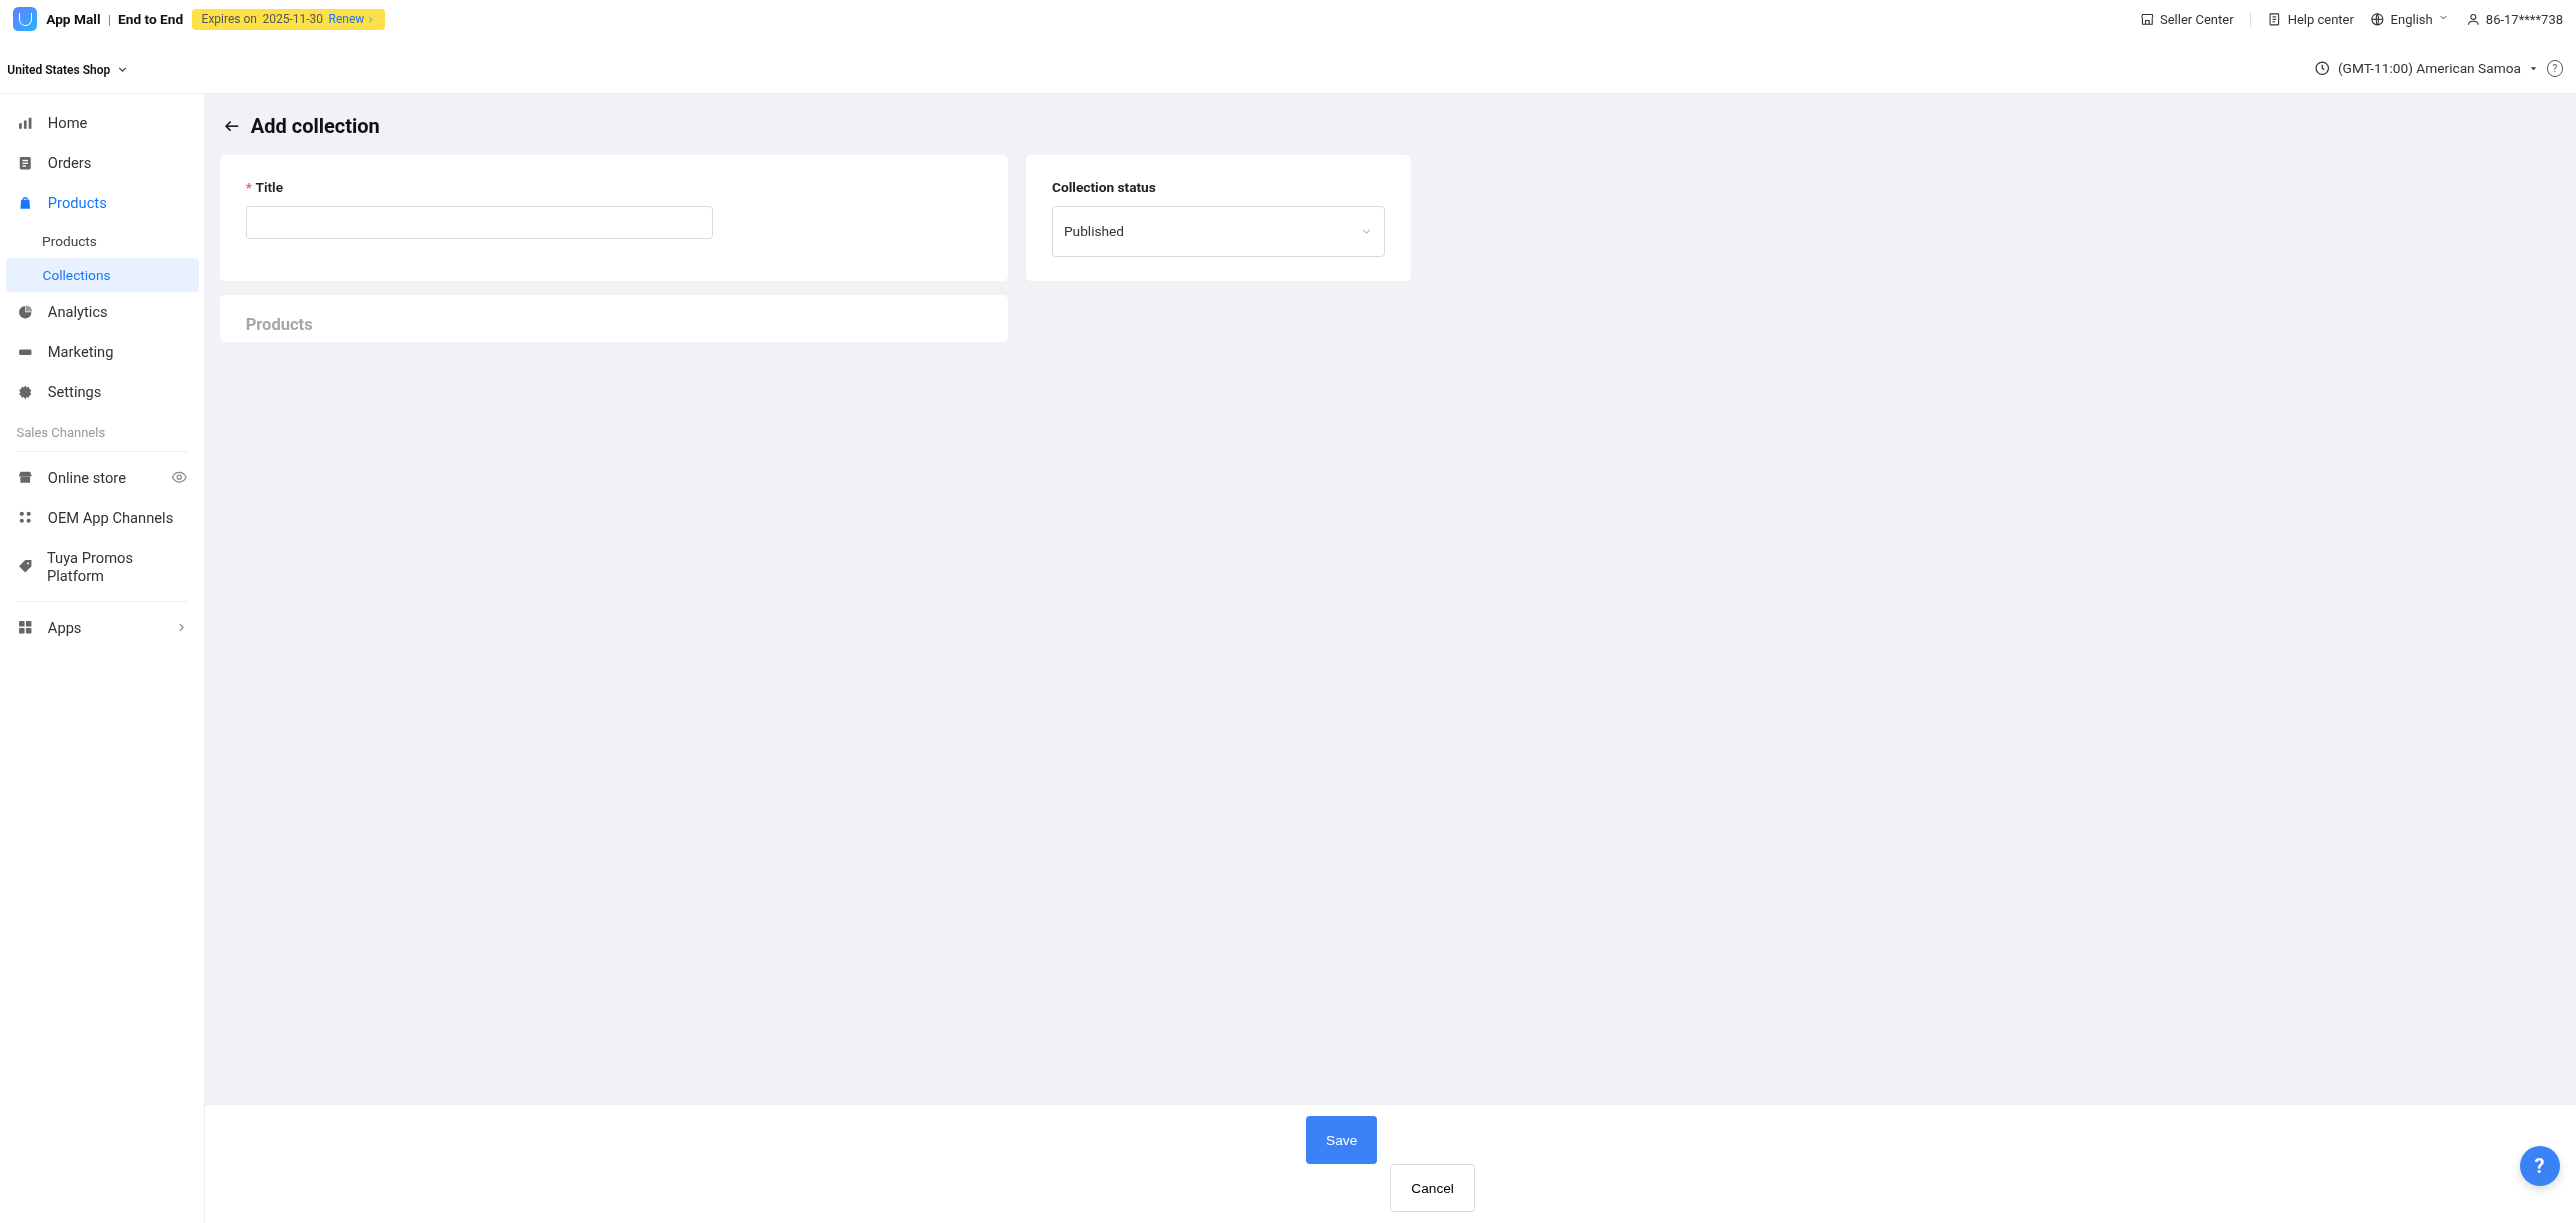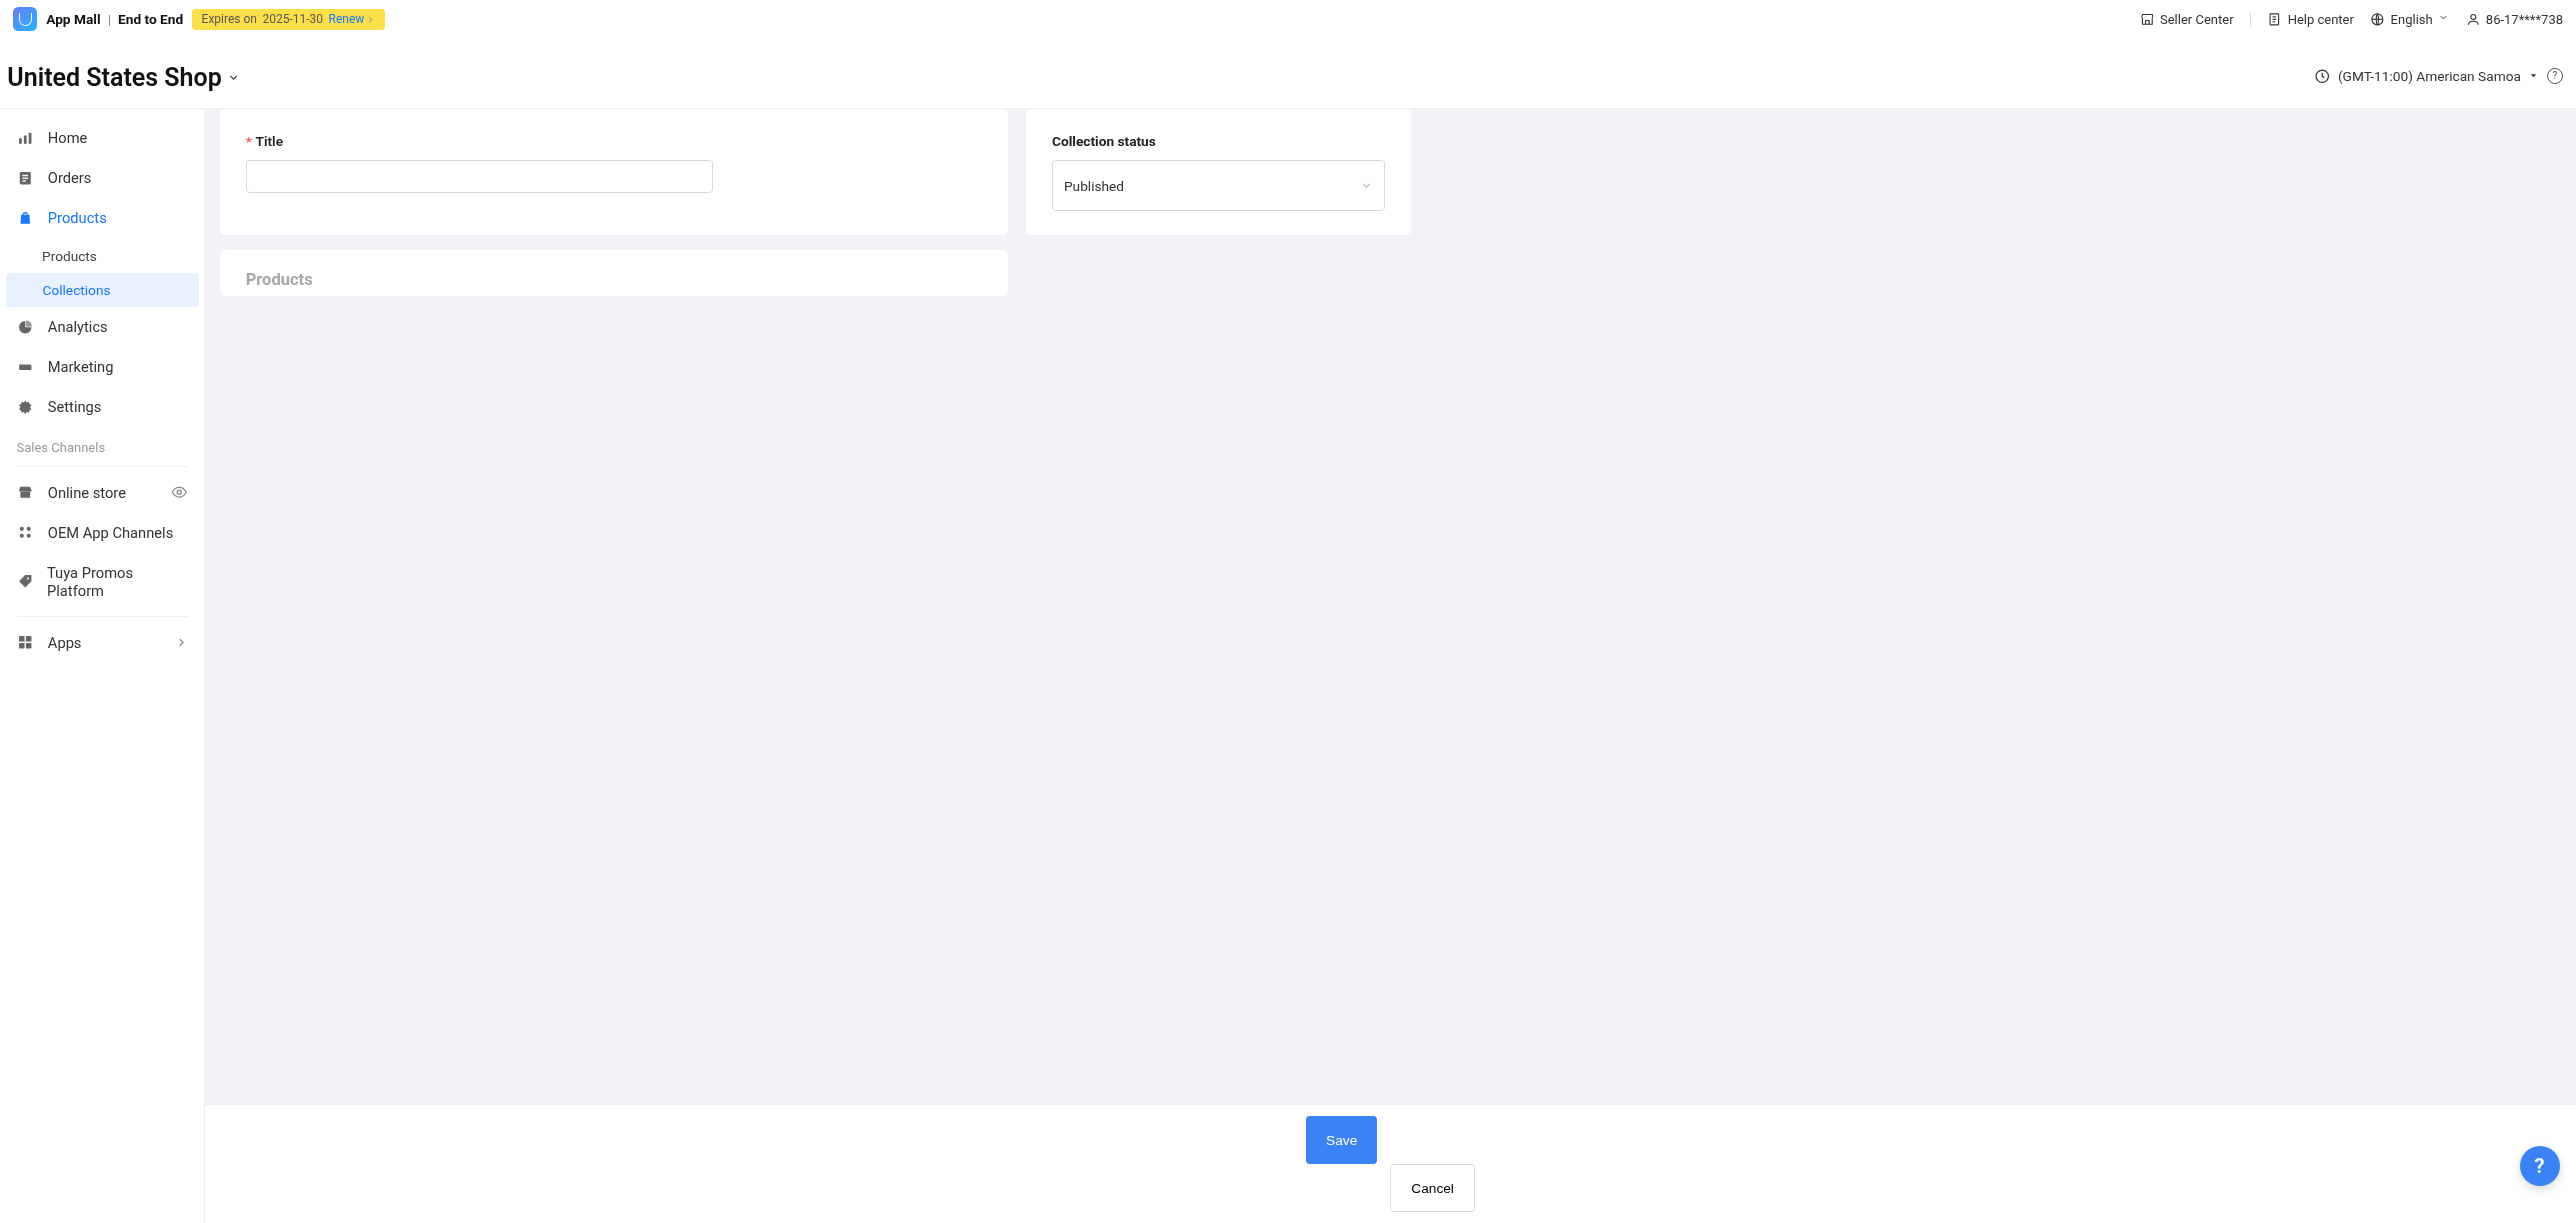--- a/index.html
+++ b/index.html
@@ -47,21 +47,21 @@
   .topbar-right { display:flex; align-items:center; gap:16.5px; font-size:13px; color:#333; }
   .topbar-right .item { display:flex; align-items:flex-start; gap:5.5px; cursor:pointer; }
   .divider-v { width:0.9px; height:14.7px; background:#ddd; }
 
   
   .shoprow {
     display:flex; justify-content:space-between; align-items:center;
     padding: 9.2px 13px 16.5px 7.3px;
     border-bottom:0.9px solid #eee;
   }
-  .shop-name { font-size:25px; font-weight:600; color:#111; display:flex; align-items:center; gap:5.5px; cursor:pointer;margin-top:15px;}
+  .shop-name { font-size:12px; font-weight:600; color:#111; display:flex; align-items:center; gap:5.5px; cursor:pointer;margin-top:15px;}
   .tz { display:flex; align-items:center; gap:7.3px; font-size:13.7px; color:#333;margin-top:12px; }
   .tz .chev { margin-left:1.8px; }
   .help-circle { width:16.5px; height:16.5px; border:1.4px solid #555; border-radius:50%; display:flex; align-items:center; justify-content:center; font-size:10px; color:#555;}
 
   
   .layout { display:flex; height: calc(100% - 92px); }
   .sidebar {
     width: 205px; min-width:205px;
     border-right:0.9px solid #eee;
     padding-top:9.2px;
@@ -350,20 +350,29 @@
       <span>Apps</span>
       <span class="right">
         <svg width="13" height="13" viewBox="0 0 24 24" fill="none" stroke="#888" stroke-width="2">
             <polyline points="9 18 15 12 9 6"></polyline>
           </svg>
       </span>
     </div>
   </div>
 
   <div class="main">
+    <div class="page-title">
+      <span class="back-arrow">
+        <svg width="18.3" height="18.3" viewBox="0 0 24 24" fill="none" stroke="#111" stroke-width="2">
+            <line x1="20" y1="12" x2="4" y2="12"></line>
+            <polyline points="10 18 4 12 10 6"></polyline>
+          </svg>
+      </span>
+      <span>Add collection</span>
+    </div>
 
     <div class="content-row">
 
       <div class="card left">
         <div class="form-label">
           <span class="req">*</span>
           <span>Title</span>
         </div>
         <input class="text-input" type="text" style="">
 

